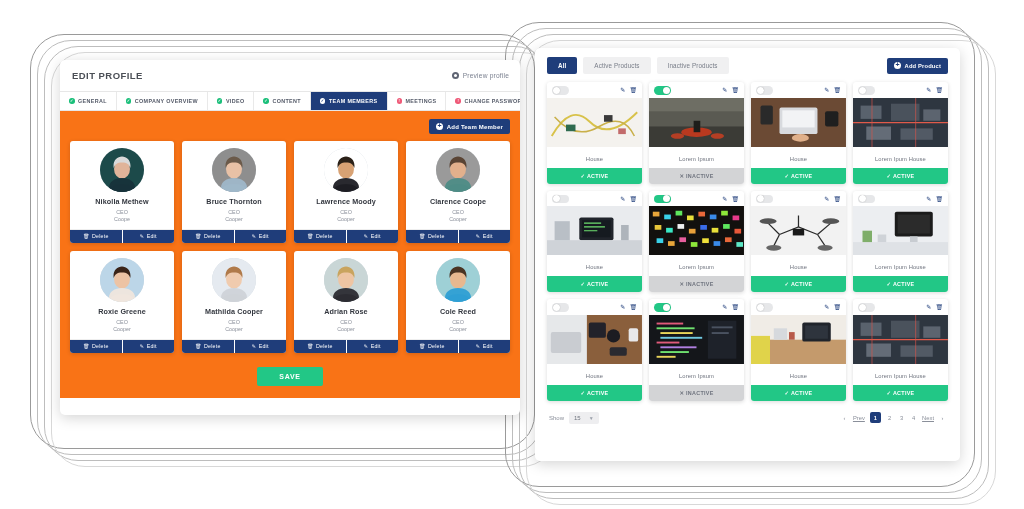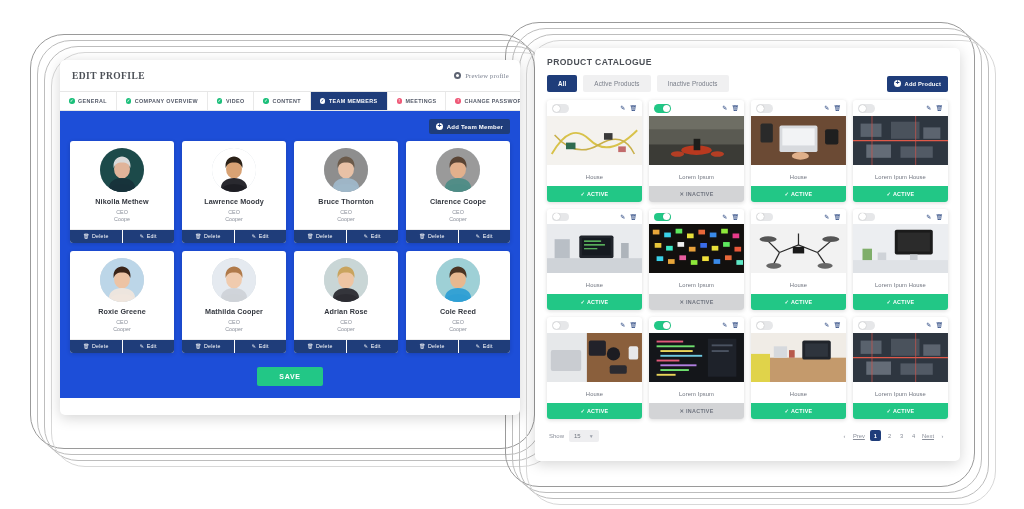--- a/index.html
+++ b/index.html
@@ -31,21 +31,20 @@
   }
 
   
   #panel-left { left: 60px; top: 60px; width: 460px; height: 355px; }
 
   .lp-head {
     height: 32px; display: flex; align-items: center;
     justify-content: space-between;
     padding: 0 11px 0 12px;
     border-bottom: 1px solid #e7e7e7;
-    font-family: Liberation Serif, serif;
   }
   .lp-title {
     font-size: 9.5px; font-weight: bold; letter-spacing: .45px;
     color: #4b4f56;
   }
   .preview-profile {
     display: flex; align-items: center; gap: 4px;
     font-size: 6.6px; color: #7b8190; letter-spacing: .2px;
   }
   .gear {
@@ -74,21 +73,21 @@
   }
   .dot.ok   { background: #1bbf7a; }
   .dot.warn { background: #ef5a78; }
   .dot.white{ background: #ffffff; }
   .dot .ck {
     font-size: 4px; line-height: 1; color: #fff; font-weight: bold;
     transform: translateY(-0.2px);
   }
   .dot.white .ck { color: #1f3d7a; }
 
-  .lp-body { padding: 8px 10px 0 10px; background:#1d4ed8; }
+  .lp-body { padding: 8px 10px 0 10px; background:#f97316; }
 
   .btn-row { display: flex; justify-content: flex-end; margin-bottom: 7px; }
   .btn-primary {
     display: inline-flex; align-items: center; gap: 3.5px;
     background: #1f3d7a; color: #fff;
     font-size: 6px; font-weight: bold; letter-spacing: .2px;
     padding: 4px 7px; border-radius: 2px;
   }
   .plus-ic {
     width: 7px; height: 7px; border-radius: 50%; background: #fff;
@@ -315,52 +314,52 @@
               </div>
               <div class="m-act">
                 <span class="mini-ic">✎</span>
                 <span>Edit</span>
               </div>
             </div>
           </div>
           <div class="member-card">
             <div class="avatar">
               <svg viewBox="0 0 44 44" preserveAspectRatio="xMidYMid slice">
+                <rect width="44" height="44" fill="#8e8e8e"></rect>
+                <path d="M22 36c-8 0-14 4-14 9v3h28v-3c0-5-6-9-14-9z" fill="#9fb7c9"></path>
+                <ellipse cx="22" cy="21" rx="8" ry="9.5" fill="#e8c1a6"></ellipse>
+                <path d="M13.5 18c0-6 4-9.5 8.5-9.5S30.5 12 30.5 18c0 1-.4 2-.4 2-.6-3.6-3.3-5.6-8.1-5.6s-7.5 2-8.1 5.6c0 0-.4-1-.4-2z" fill="#6b5a4a"></path>
+                <path d="M22 30c-7.5 0-13 4-13 9.5V44h26v-4.5C35 34 29.5 30 22 30z" fill="#9fb7c9" opacity="0.95"></path>
+              </svg>
+            </div>
+            <div class="m-name">Bruce Thornton</div>
+            <div class="m-role">CEO</div>
+            <div class="m-company">Cooper</div>
+            <div class="m-actions">
+              <div class="m-act">
+                <span class="mini-ic">🗑</span>
+                <span>Delete</span>
+              </div>
+              <div class="m-act">
+                <span class="mini-ic">✎</span>
+                <span>Edit</span>
+              </div>
+            </div>
+          </div>
+          <div class="member-card">
+            <div class="avatar">
+              <svg viewBox="0 0 44 44" preserveAspectRatio="xMidYMid slice">
                 <rect width="44" height="44" fill="#ffffff"></rect>
                 <path d="M22 36c-8 0-14 4-14 9v3h28v-3c0-5-6-9-14-9z" fill="#1d1d24"></path>
                 <ellipse cx="22" cy="21" rx="8" ry="9.5" fill="#d8a274"></ellipse>
                 <path d="M13.5 18c0-6 4-9.5 8.5-9.5S30.5 12 30.5 18c0 1-.4 2-.4 2-.6-3.6-3.3-5.6-8.1-5.6s-7.5 2-8.1 5.6c0 0-.4-1-.4-2z" fill="#2b2118"></path>
                 <path d="M22 30c-7.5 0-13 4-13 9.5V44h26v-4.5C35 34 29.5 30 22 30z" fill="#1d1d24" opacity="0.95"></path>
               </svg>
             </div>
             <div class="m-name">Lawrence Moody</div>
-            <div class="m-role">CEO</div>
-            <div class="m-company">Cooper</div>
-            <div class="m-actions">
-              <div class="m-act">
-                <span class="mini-ic">🗑</span>
-                <span>Delete</span>
-              </div>
-              <div class="m-act">
-                <span class="mini-ic">✎</span>
-                <span>Edit</span>
-              </div>
-            </div>
-          </div>
-          <div class="member-card">
-            <div class="avatar">
-              <svg viewBox="0 0 44 44" preserveAspectRatio="xMidYMid slice">
-                <rect width="44" height="44" fill="#8e8e8e"></rect>
-                <path d="M22 36c-8 0-14 4-14 9v3h28v-3c0-5-6-9-14-9z" fill="#9fb7c9"></path>
-                <ellipse cx="22" cy="21" rx="8" ry="9.5" fill="#e8c1a6"></ellipse>
-                <path d="M13.5 18c0-6 4-9.5 8.5-9.5S30.5 12 30.5 18c0 1-.4 2-.4 2-.6-3.6-3.3-5.6-8.1-5.6s-7.5 2-8.1 5.6c0 0-.4-1-.4-2z" fill="#6b5a4a"></path>
-                <path d="M22 30c-7.5 0-13 4-13 9.5V44h26v-4.5C35 34 29.5 30 22 30z" fill="#9fb7c9" opacity="0.95"></path>
-              </svg>
-            </div>
-            <div class="m-name">Bruce Thornton</div>
             <div class="m-role">CEO</div>
             <div class="m-company">Cooper</div>
             <div class="m-actions">
               <div class="m-act">
                 <span class="mini-ic">🗑</span>
                 <span>Delete</span>
               </div>
               <div class="m-act">
                 <span class="mini-ic">✎</span>
                 <span>Edit</span>
@@ -491,21 +490,20 @@
 
       <div class="save-row">
         <div class="btn-save">SAVE</div>
       </div>
     </div>
   </div>
 
   <div class="panel" id="panel-right">
 
     <div class="rp-head">
-      <div class="rp-title">PRODUCT CATALOGUE</div>
       <div class="filter-row" id="filter-row">
           <div class="chip active">All</div>
           <div class="chip">Active Products</div>
           <div class="chip">Inactive Products</div>
           <div class="spacer"></div>
           <div class="btn-addprod">
             <span class="plus-ic">+</span>
             <span>Add Product</span>
           </div>
         </div>

